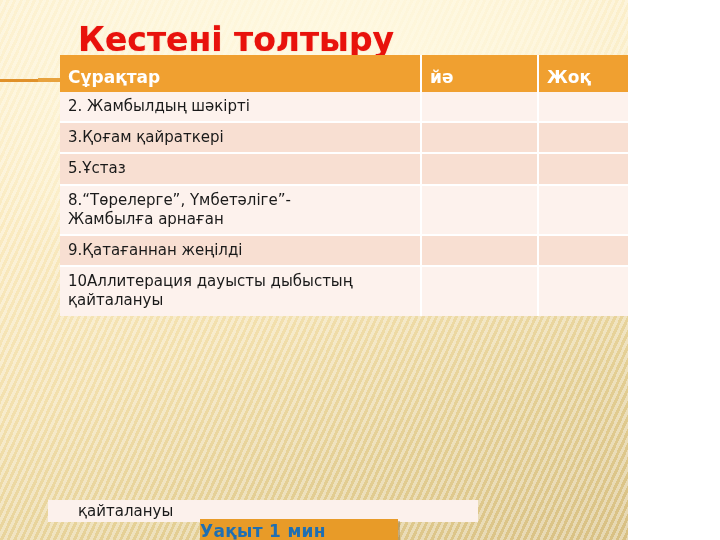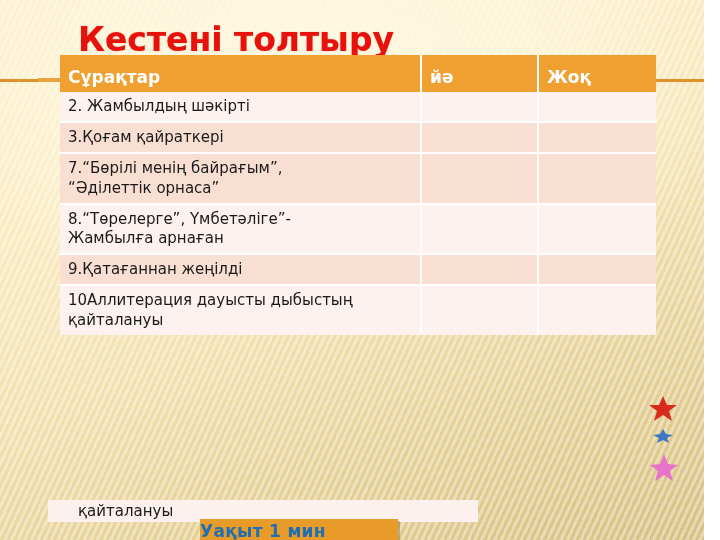--- a/index.html
+++ b/index.html
@@ -8,21 +8,21 @@
   }
   body {
     width: 720px;
     height: 540px;
     overflow: hidden;
     font-family: "DejaVu Sans", sans-serif;
   }
 
   #slide {
     position: relative;
-    width: 704px;
+    width: 628px;
     height: 540px;
     overflow: hidden;
     background:
       repeating-linear-gradient(
         115deg,
         rgba(255,255,255,0.00) 0px,
         rgba(255,255,255,0.00) 3px,
         rgba(255,255,255,0.38) 3px,
         rgba(255,255,255,0.38) 6px
       ),
@@ -208,21 +208,21 @@
           <td>2.  Жамбылдың шәкірті</td>
           <td></td>
           <td></td>
         </tr>
         <tr class="band-a">
           <td>3.Қоғам қайраткері</td>
           <td></td>
           <td></td>
         </tr>
         <tr class="band-a">
-          <td>7.“Бөрілі менің байрағым”,<br>“Әділеттік  орнаса”</td>
+          <td>5.Ұстаз</td>
           <td></td>
           <td></td>
         </tr>
         <tr class="band-b">
           <td>8.“Төрелерге”, Үмбетәліге”-<br>Жамбылға арнаған</td>
           <td></td>
           <td></td>
         </tr>
         <tr class="band-a">
           <td>9.Қатағаннан жеңілді</td>

